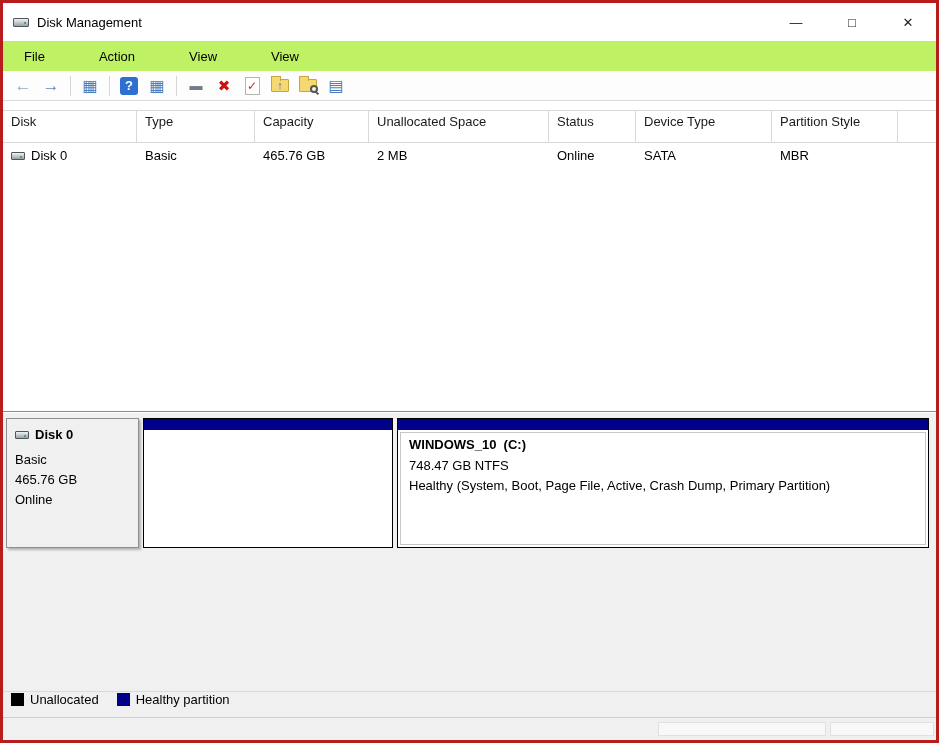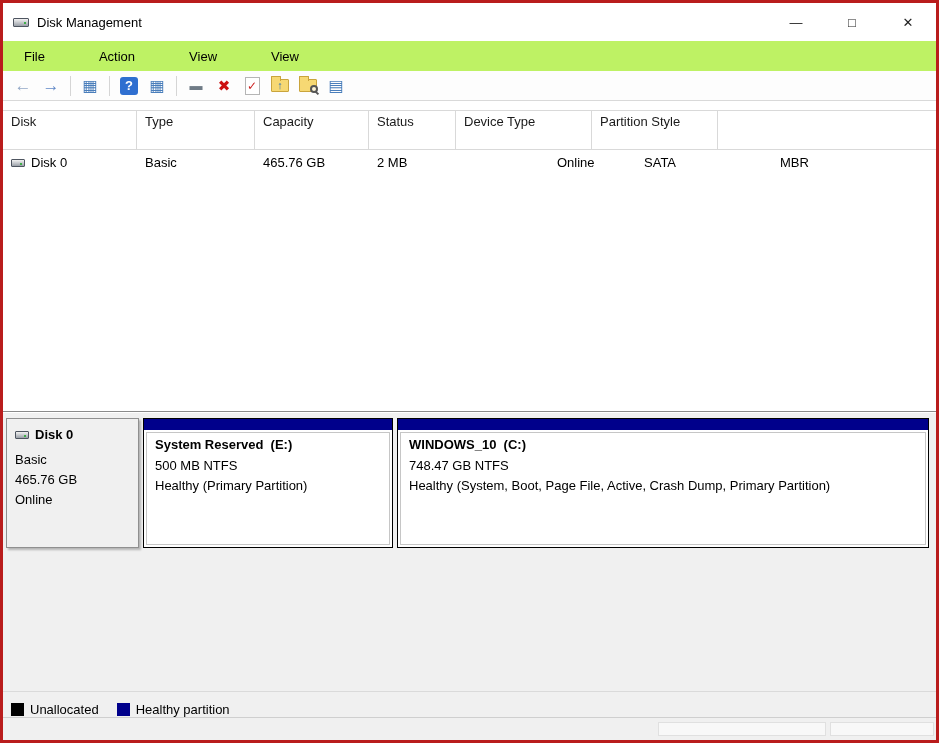--- a/index.html
+++ b/index.html
@@ -37,42 +37,42 @@
   .g-check { background:#fff; border:1px solid #b5b5b5; color:#cc2222; width:15px; height:18px; display:flex; align-items:center; justify-content:center; font-size:12px; font-weight:bold; }
   .folder { width:18px; height:13px; background:#f6d873; border:1px solid #c9a43c; border-radius:1px; position:relative; display:flex; align-items:center; justify-content:center; }
   .folder::before { content:''; position:absolute; top:-4px; left:-1px; width:8px; height:4px; background:#f6d873; border:1px solid #c9a43c; border-bottom:none; border-radius:1px 1px 0 0; }
   .folder .up-glyph { color:#2c6fb7; font-weight:bold; font-size:11px; line-height:1; }
   .mag { position:absolute; right:-2px; bottom:-2px; width:8px; height:8px; border:2px solid #555; border-radius:50%; background:rgba(255,255,255,.7); }
   .mag::after { content:''; position:absolute; right:-3px; bottom:-3px; width:4px; height:2px; background:#555; transform:rotate(45deg); }
   .g-props { color:#4a7ebb; font-size:16px; }
 
   
   .listpane { position:absolute; top:99px; left:0; right:0; height:310px; background:#fff; border-bottom:1px solid #8a8a8a; }
-  .lv-header { display:flex; margin-top:8px; border-top:1px solid #d9d9d9; border-bottom:1px solid #d9d9d9; height:40px; }
+  .lv-header { display:flex; margin-top:8px; border-top:1px solid #d9d9d9; border-bottom:1px solid #d9d9d9; height:33px; }
   .lv-hcell { padding:3px 0 0 8px; font-size:13px; color:#1a1a1a; border-right:1px solid #d9d9d9; white-space:nowrap; overflow:hidden; }
   .lv-row { display:flex; height:25px; align-items:center; }
   .lv-cell { padding-left:8px; font-size:13px; white-space:nowrap; overflow:hidden; display:flex; align-items:center; gap:6px; }
   .c0{width:134px;} .c1{width:118px;} .c2{width:114px;} .c3{width:180px;} .c4{width:87px;} .c5{width:136px;} .c6{width:126px;} .c7{flex:1; border-right:none;}
 
   
   .graphpane { position:absolute; top:410px; left:0; right:0; height:278px; background:#f0f0f0; }
   .diskinfo { position:absolute; left:3px; top:5px; width:133px; height:130px; background:#f0f0f0; border:1px solid #8f8f8f; box-shadow:2px 2px 2px rgba(0,0,0,.25); padding:8px 8px; }
   .diskinfo .d-title { display:flex; align-items:center; gap:6px; font-weight:bold; font-size:13px; margin-bottom:8px; }
   .diskinfo .d-line { font-size:13px; line-height:20px; }
   .partitions { position:absolute; left:140px; top:5px; right:7px; height:130px; display:flex; gap:4px; }
   .partition { border:1px solid #000; background:#fff; height:100%; display:flex; flex-direction:column; }
   .part-sys { width:250px; flex:none; }
   .part-win { flex:1; }
   .part-strip { height:11px; width:100%; flex:none; }
   .part-body { flex:1; margin:2px; border:1px solid #c6c6c6; padding:4px 8px; overflow:hidden; }
   .part-label { font-weight:bold; font-size:13px; white-space:pre; margin-bottom:4px; }
   .part-line { font-size:13px; line-height:20px; white-space:nowrap; }
 
   
-  .legend { position:absolute; top:688px; left:0; right:0; height:26px; background:#f0f0f0; border-top:1px solid #dadada; display:flex; align-items:flex-end; padding-left:8px; gap:18px; }
+  .legend { position:absolute; top:688px; left:0; right:0; height:26px; background:#f0f0f0; border-top:1px solid #dadada; display:flex; align-items:flex-start; padding-left:8px; gap:18px; }
   .legend-item { display:flex; align-items:center; gap:6px; font-size:13px; }
   .swatch { width:13px; height:13px; display:inline-block; }
 
   
   .statusbar { position:absolute; top:714px; left:0; right:0; bottom:0; background:#f0f0f0; border-top:1px solid #cfcfcf; }
   .status-cell { position:absolute; top:4px; bottom:4px; background:#f8f8f8; border:1px solid #e0e0e0; }
   .status-cell.s1 { right:110px; width:168px; }
   .status-cell.s2 { right:2px; width:104px; }
 </style>
 </head>
@@ -140,20 +140,21 @@
     <div class="tb-btn">
         <span class="g-props">▤</span>
       </div>
   </div>
 
   <div class="listpane">
     <div class="lv-header">
       <div class="lv-hcell c0">Disk</div>
       <div class="lv-hcell c1">Type</div>
       <div class="lv-hcell c2">Capacity</div>
+      <div class="lv-hcell c3">Unallocated Space</div>
       <div class="lv-hcell c4">Status</div>
       <div class="lv-hcell c5">Device Type</div>
       <div class="lv-hcell c6">Partition Style</div>
       <div class="lv-hcell c7"></div>
     </div>
     <div class="lv-row">
       <div class="lv-cell c0">
           <span class="drive-icon small"></span>
           <span>Disk 0</span>
         </div>
@@ -173,25 +174,20 @@
         <span>Disk 0</span>
       </div>
       <div class="d-line">Basic</div>
       <div class="d-line">465.76 GB</div>
       <div class="d-line">Online</div>
     </div>
 
     <div class="partitions">
       <div class="partition part-sys">
         <div class="part-strip" style="background: rgb(0, 0, 139);"></div>
-        <div class="part-body">
-          <div class="part-label">System Reserved  (E:)</div>
-          <div class="part-line">500 MB NTFS</div>
-          <div class="part-line">Healthy (Primary Partition)</div>
-        </div>
       </div>
       <div class="partition part-win">
         <div class="part-strip" style="background: rgb(0, 0, 139);"></div>
         <div class="part-body">
           <div class="part-label">WINDOWS_10  (C:)</div>
           <div class="part-line">748.47 GB NTFS</div>
           <div class="part-line">Healthy (System, Boot, Page File, Active, Crash Dump, Primary Partition)</div>
         </div>
       </div>
     </div>

